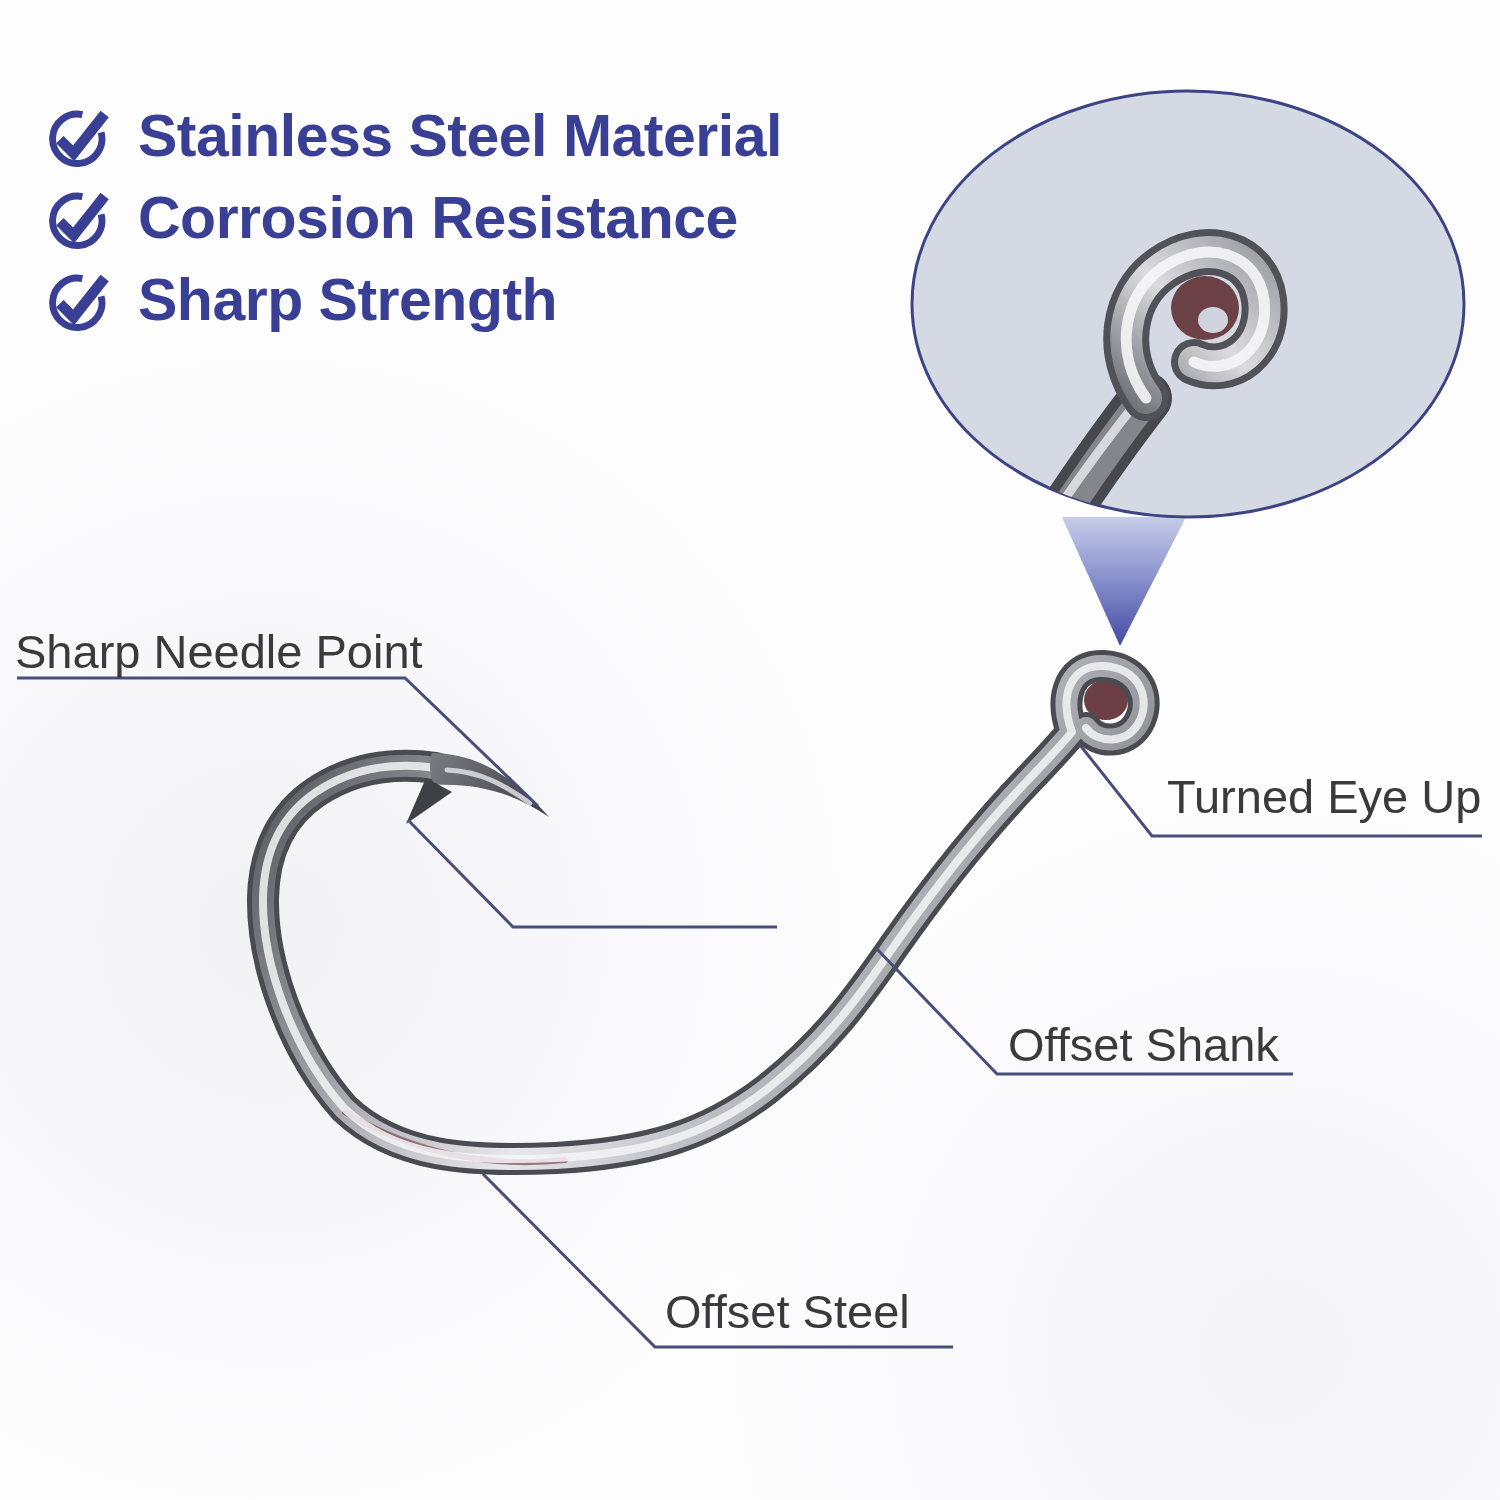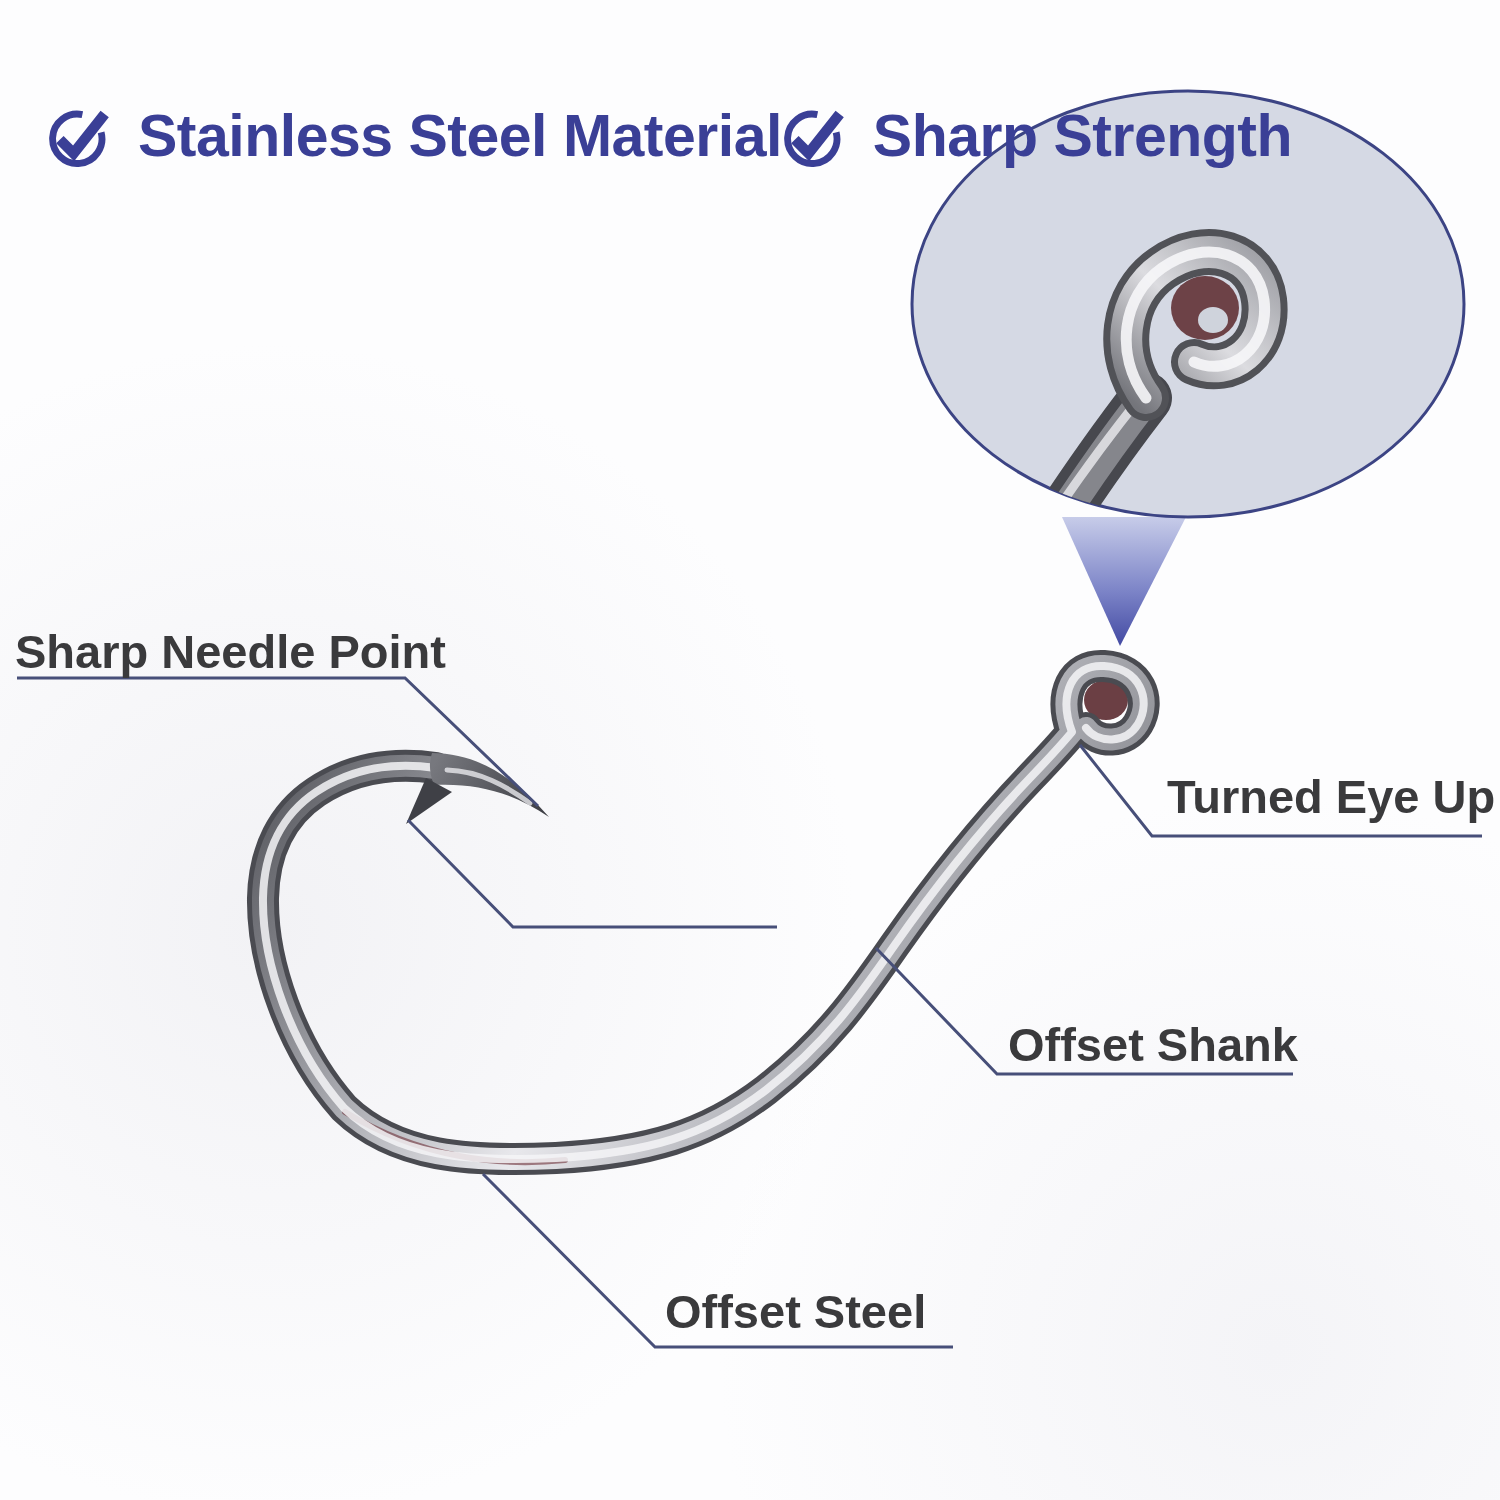--- a/index.html
+++ b/index.html
@@ -12,33 +12,33 @@
       radial-gradient(circle at 85% 90%, #f4f4f7 0%, rgba(244,244,247,0) 30%),
       #fdfdfe;
     overflow:hidden;
     font-family:"Liberation Sans", sans-serif;
   }
   .art{position:absolute;left:0;top:0;width:1500px;height:1500px;}
 
   
   .features{
     position:absolute;left:48px;top:104px;
-    display:flex;flex-direction:row;gap:1px;
+    display:flex;flex-direction:column;gap:18px;
   }
   .feature-row{display:flex;align-items:center;gap:26px;height:64px;}
   .feature-icon{width:64px;height:64px;flex:0 0 64px;}
   .feature-label{
     font-size:59px;font-weight:bold;color:#3a3f96;
     letter-spacing:-0.5px;white-space:nowrap;line-height:64px;
   }
 
   
   .callout{
     position:absolute;
-    font-size:47px;font-weight:700;color:#3a3a3c;
+    font-size:47px;font-weight:400;color:#3a3a3c;
     white-space:nowrap;line-height:1.15;
   }
   .callout.sharp  {left:15px;  top:625px;}
   .callout.barb   {left:538px; top:871px;}
   .callout.turned {left:1167px;top:770px;}
   .callout.short  {left:1008px;top:1018px;}
   .callout.offset {left:665px; top:1285px;}
 </style>
 </head>
 <body>
@@ -159,20 +159,27 @@
         <path d="M 58.1 31 A 27 27 0 1 1 37.6 11.6" fill="none" stroke="#3a3f96" stroke-width="7.5"></path>
         <path d="M 13 39 L 28 54 L 62 11" fill="none" stroke="#3a3f96" stroke-width="11.5"></path>
       </svg>
       <span class="feature-label">Stainless Steel Material</span>
     </div>
     <div class="feature-row">
       <svg class="feature-icon" viewBox="0 0 70 70">
         <path d="M 58.1 31 A 27 27 0 1 1 37.6 11.6" fill="none" stroke="#3a3f96" stroke-width="7.5"></path>
         <path d="M 13 39 L 28 54 L 62 11" fill="none" stroke="#3a3f96" stroke-width="11.5"></path>
       </svg>
+      <span class="feature-label">Corrosion Resistance</span>
+    </div>
+    <div class="feature-row">
+      <svg class="feature-icon" viewBox="0 0 70 70">
+        <path d="M 58.1 31 A 27 27 0 1 1 37.6 11.6" fill="none" stroke="#3a3f96" stroke-width="7.5"></path>
+        <path d="M 13 39 L 28 54 L 62 11" fill="none" stroke="#3a3f96" stroke-width="11.5"></path>
+      </svg>
       <span class="feature-label">Sharp Strength</span>
     </div>
   </div>
 
   <div class="callout sharp">Sharp Needle Point</div>
   <div class="callout turned">Turned Eye Up</div>
   <div class="callout short">Offset Shank</div>
   <div class="callout offset">Offset Steel</div>
 
 </div>

